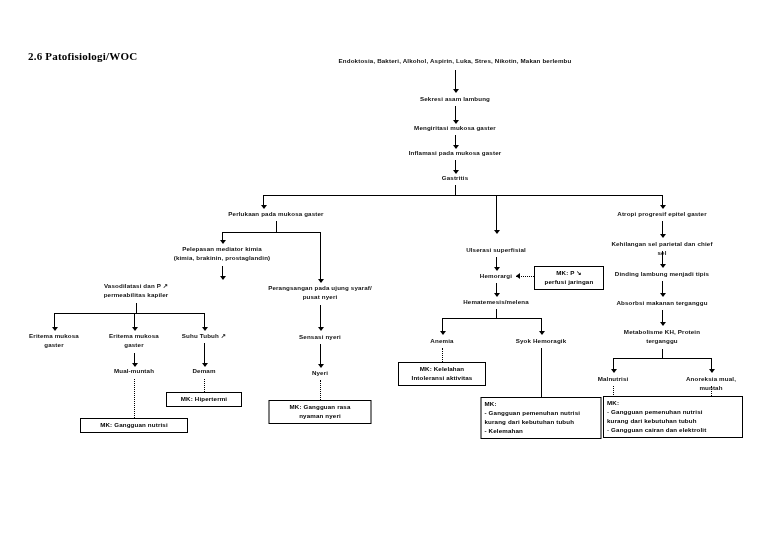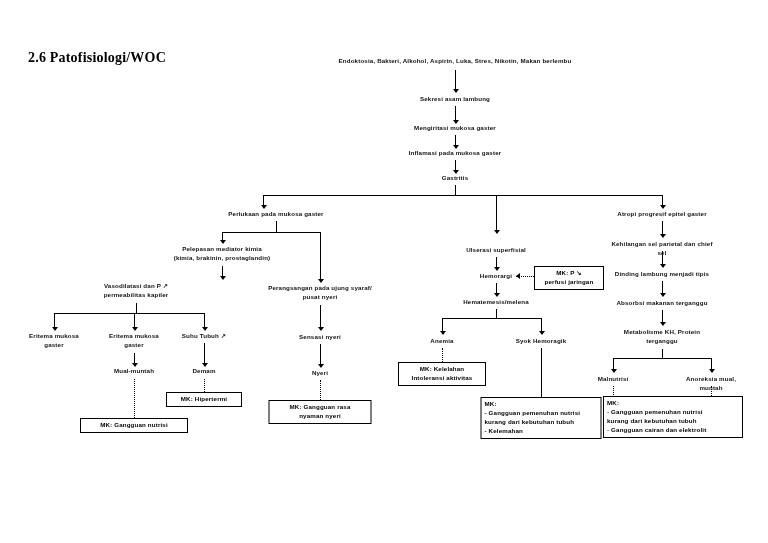--- a/index.html
+++ b/index.html
@@ -15,21 +15,21 @@
     position: relative;
     width: 768px;
     height: 543px;
     background: #ffffff;
     overflow: hidden;
   }
   .section-title {
     position: absolute;
     font-family: "Liberation Serif", serif;
     font-weight: bold;
-    font-size: 14px;
+    font-size: 11px;
     letter-spacing: 0.2px;
     white-space: nowrap;
   }
   .node {
     position: absolute;
     font-size: 6.2px;
     line-height: 1.45;
     text-align: center;
     white-space: pre-line;
     letter-spacing: 0.15px;

